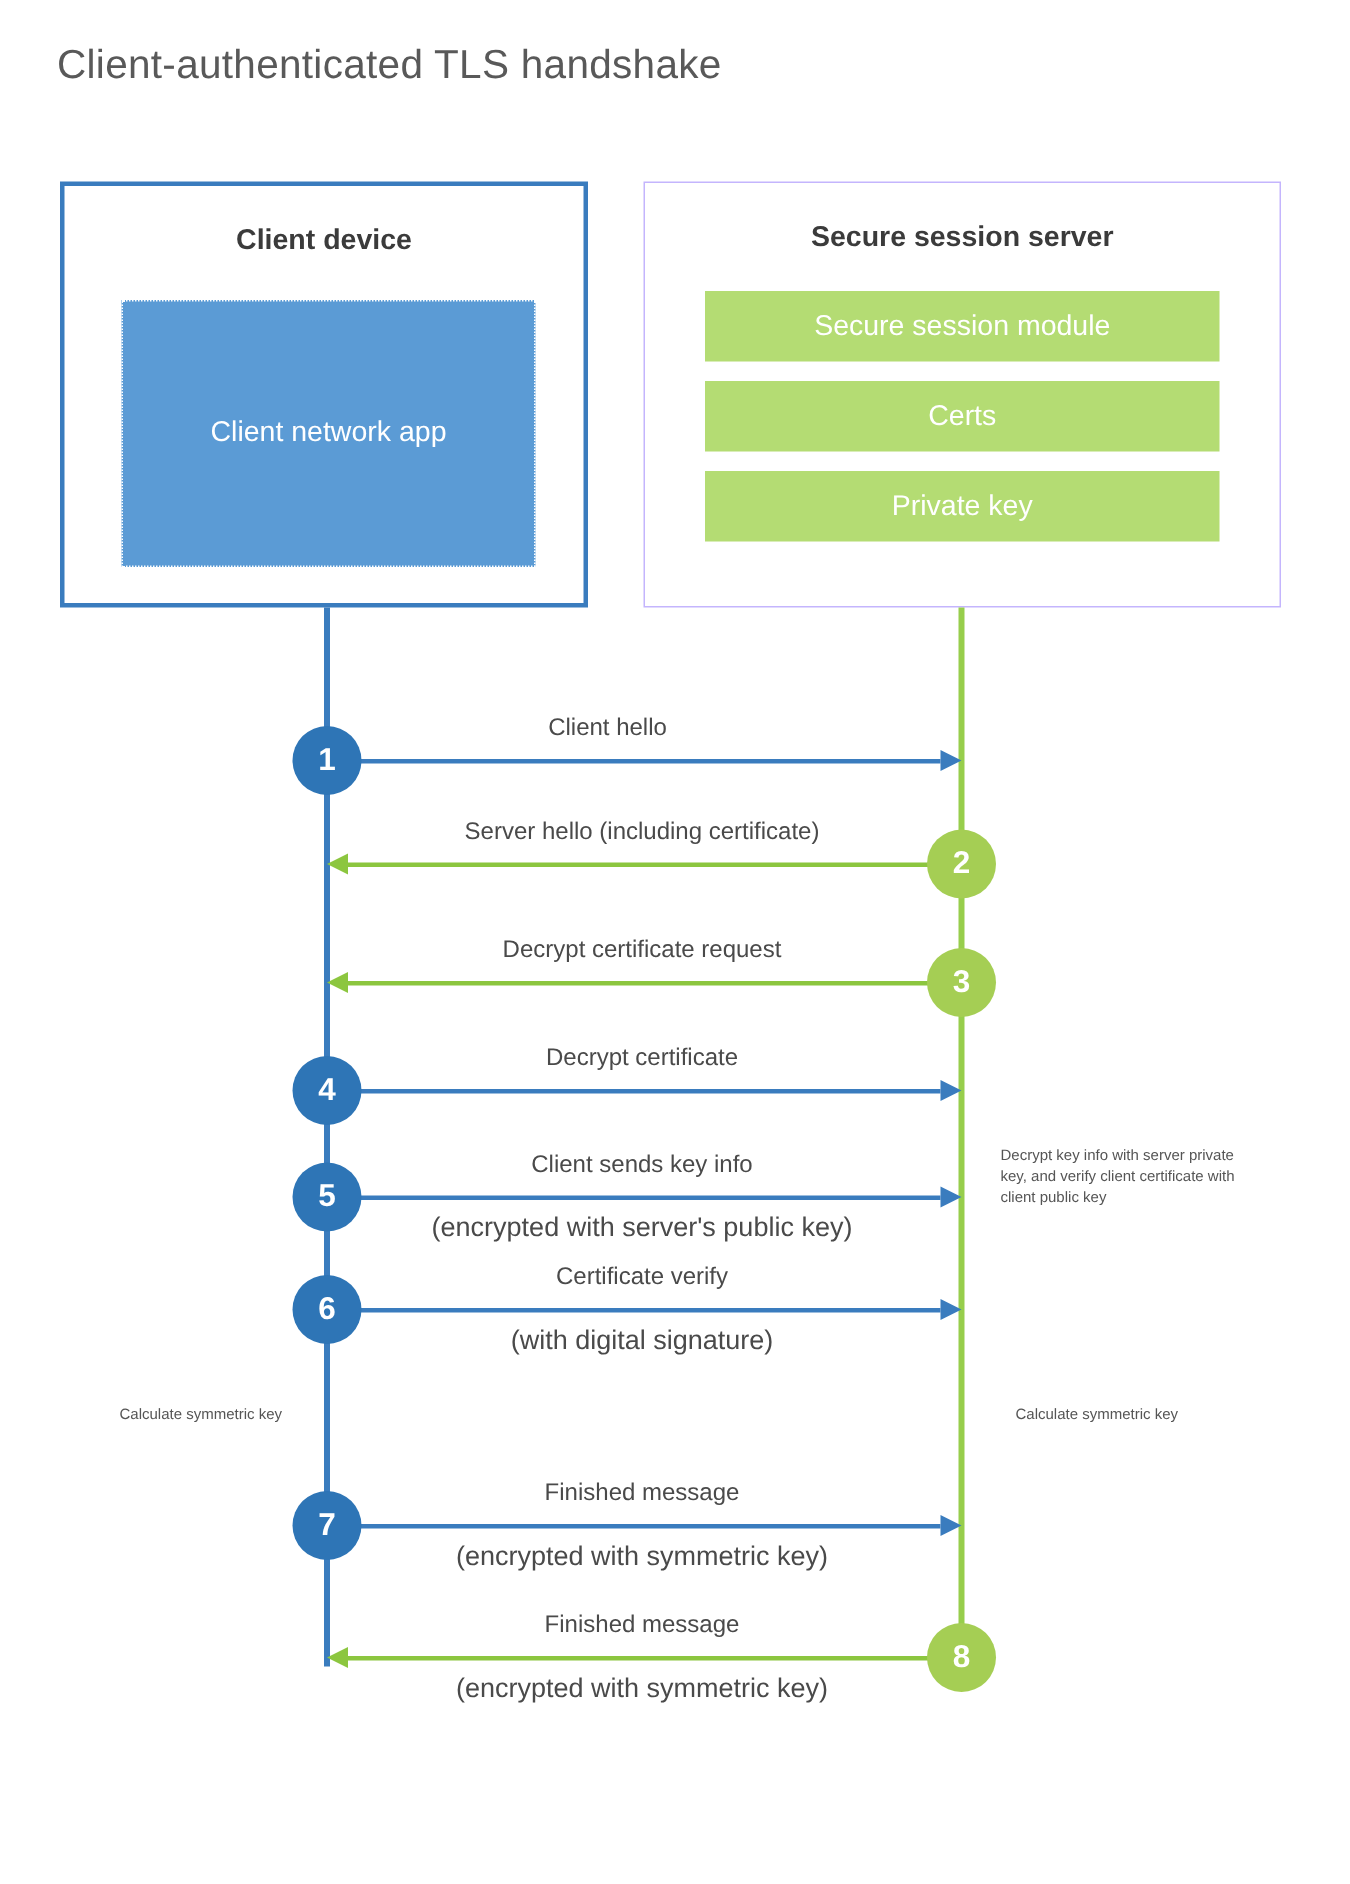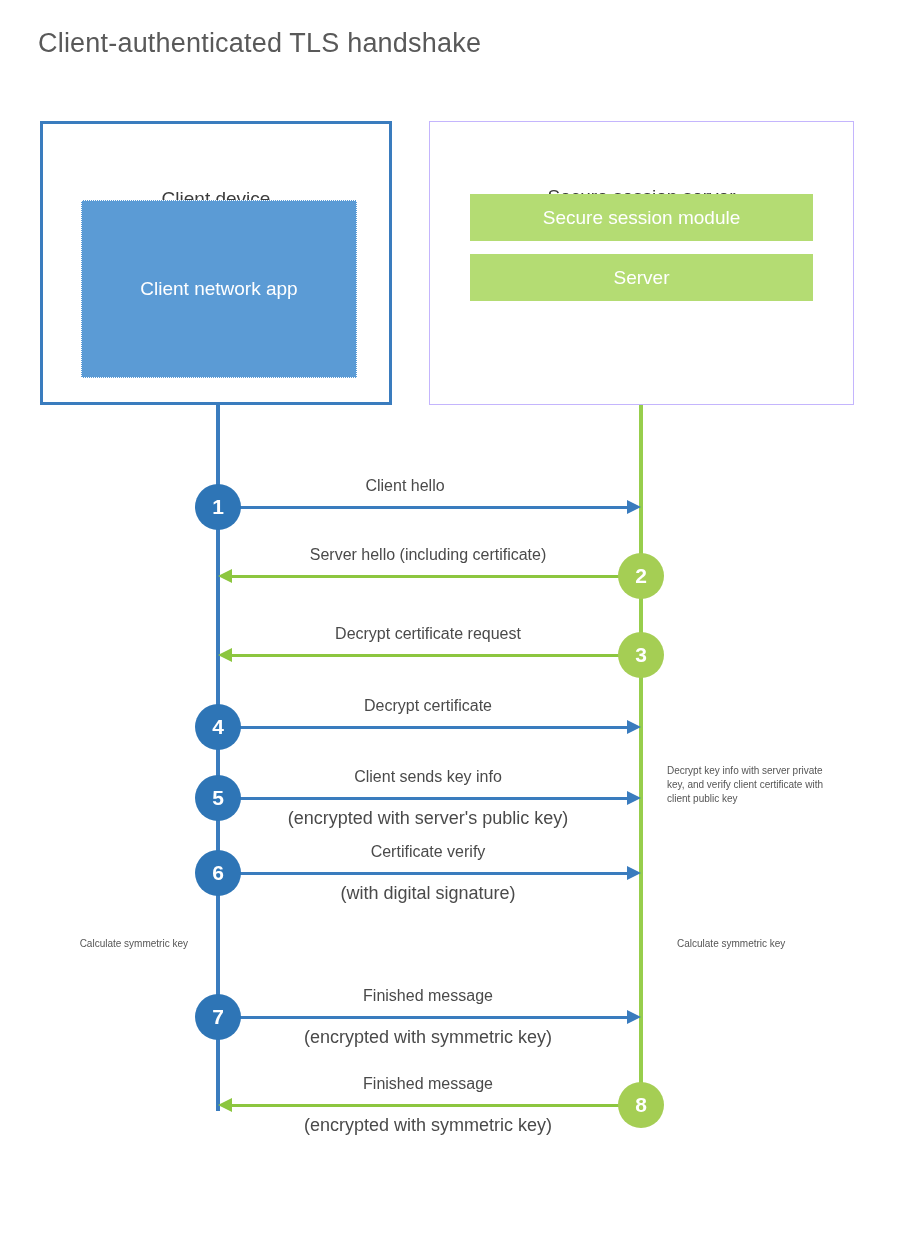--- a/index.html
+++ b/index.html
@@ -53,23 +53,22 @@
     height: 284px;
     border: 1px solid #c4b5fd;
   }
   .party-title {
     position: absolute;
     left: 0;
     right: 0;
     top: 26px;
     text-align: center;
     font-size: 19px;
-    font-weight: normal;
+    font-weight: bold;
     color: #3b3b3b;
-    margin-top: 38px;
   }
 
   
   .client-app {
     position: absolute;
     left: 38px;
     top: 76px;
     width: 276px;
     height: 178px;
     background: #5B9BD5;
@@ -203,21 +202,22 @@
 
   <div class="party-box client">
     <div class="party-title">Client device</div>
     <div class="client-app">Client network app</div>
   </div>
 
   <div class="party-box server">
     <div class="party-title">Secure session server</div>
     <div class="server-bars">
       <div class="server-bar">Secure session module</div>
-      <div class="server-bar">Server</div>
+      <div class="server-bar">Certs</div>
+      <div class="server-bar">Private key</div>
     </div>
   </div>
 
   <div class="lifeline client-line"></div>
   <div class="lifeline server-line"></div>
 
   <div class="msg" style="top:507px">
     <div class="msg-line blue" style="left:218px; width:409px"></div>
     <div class="arrowhead right" style="left:627px"></div>
     <div class="msg-label primary" style="left:405px">Client hello</div>

